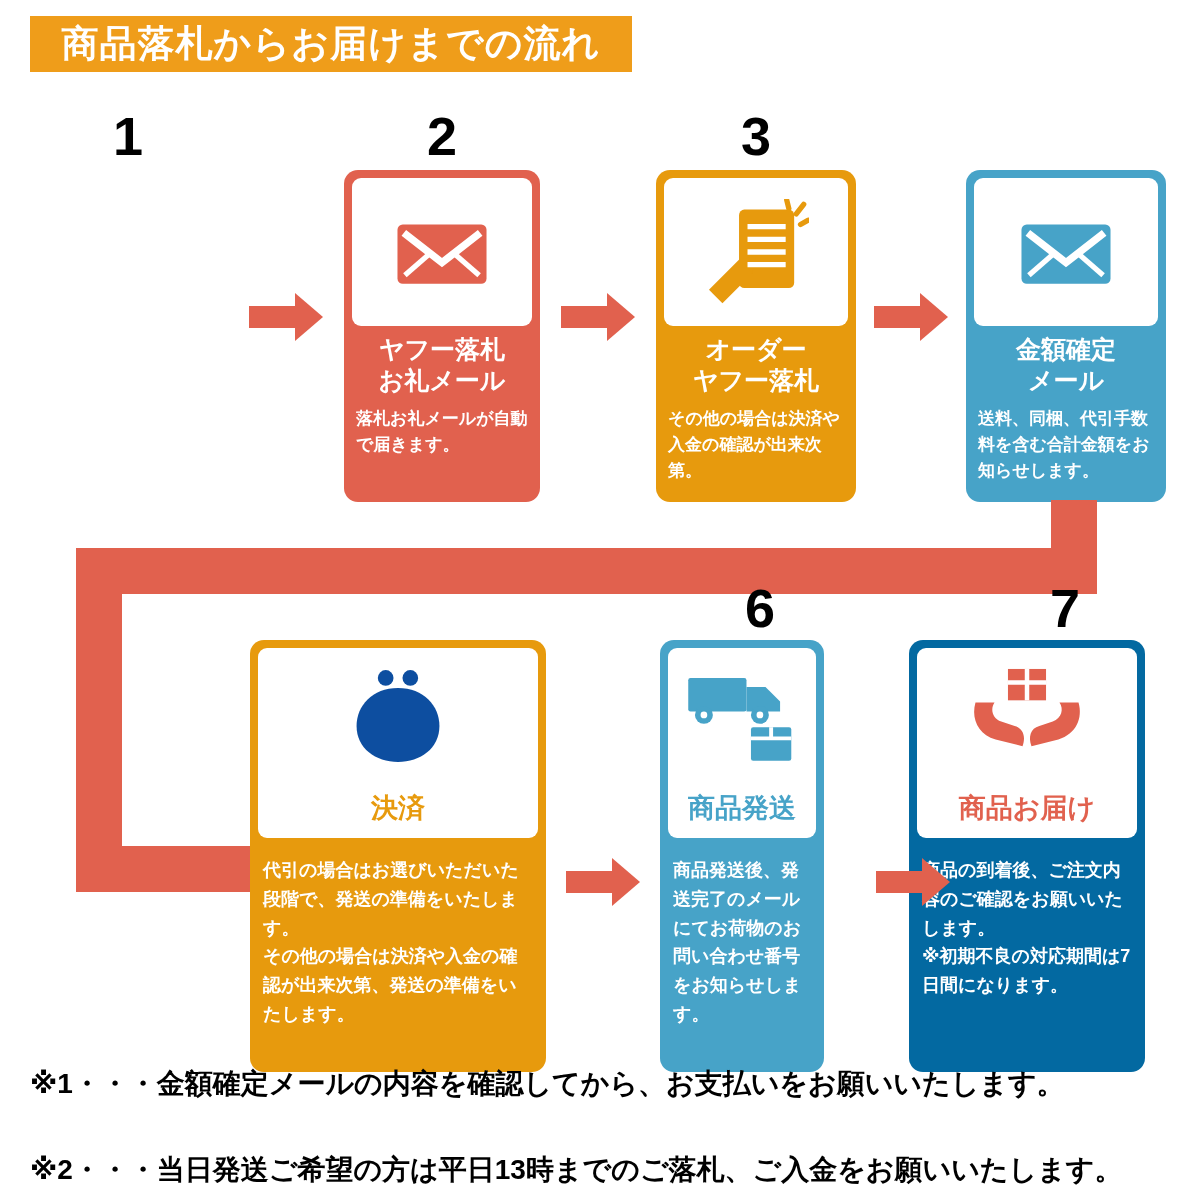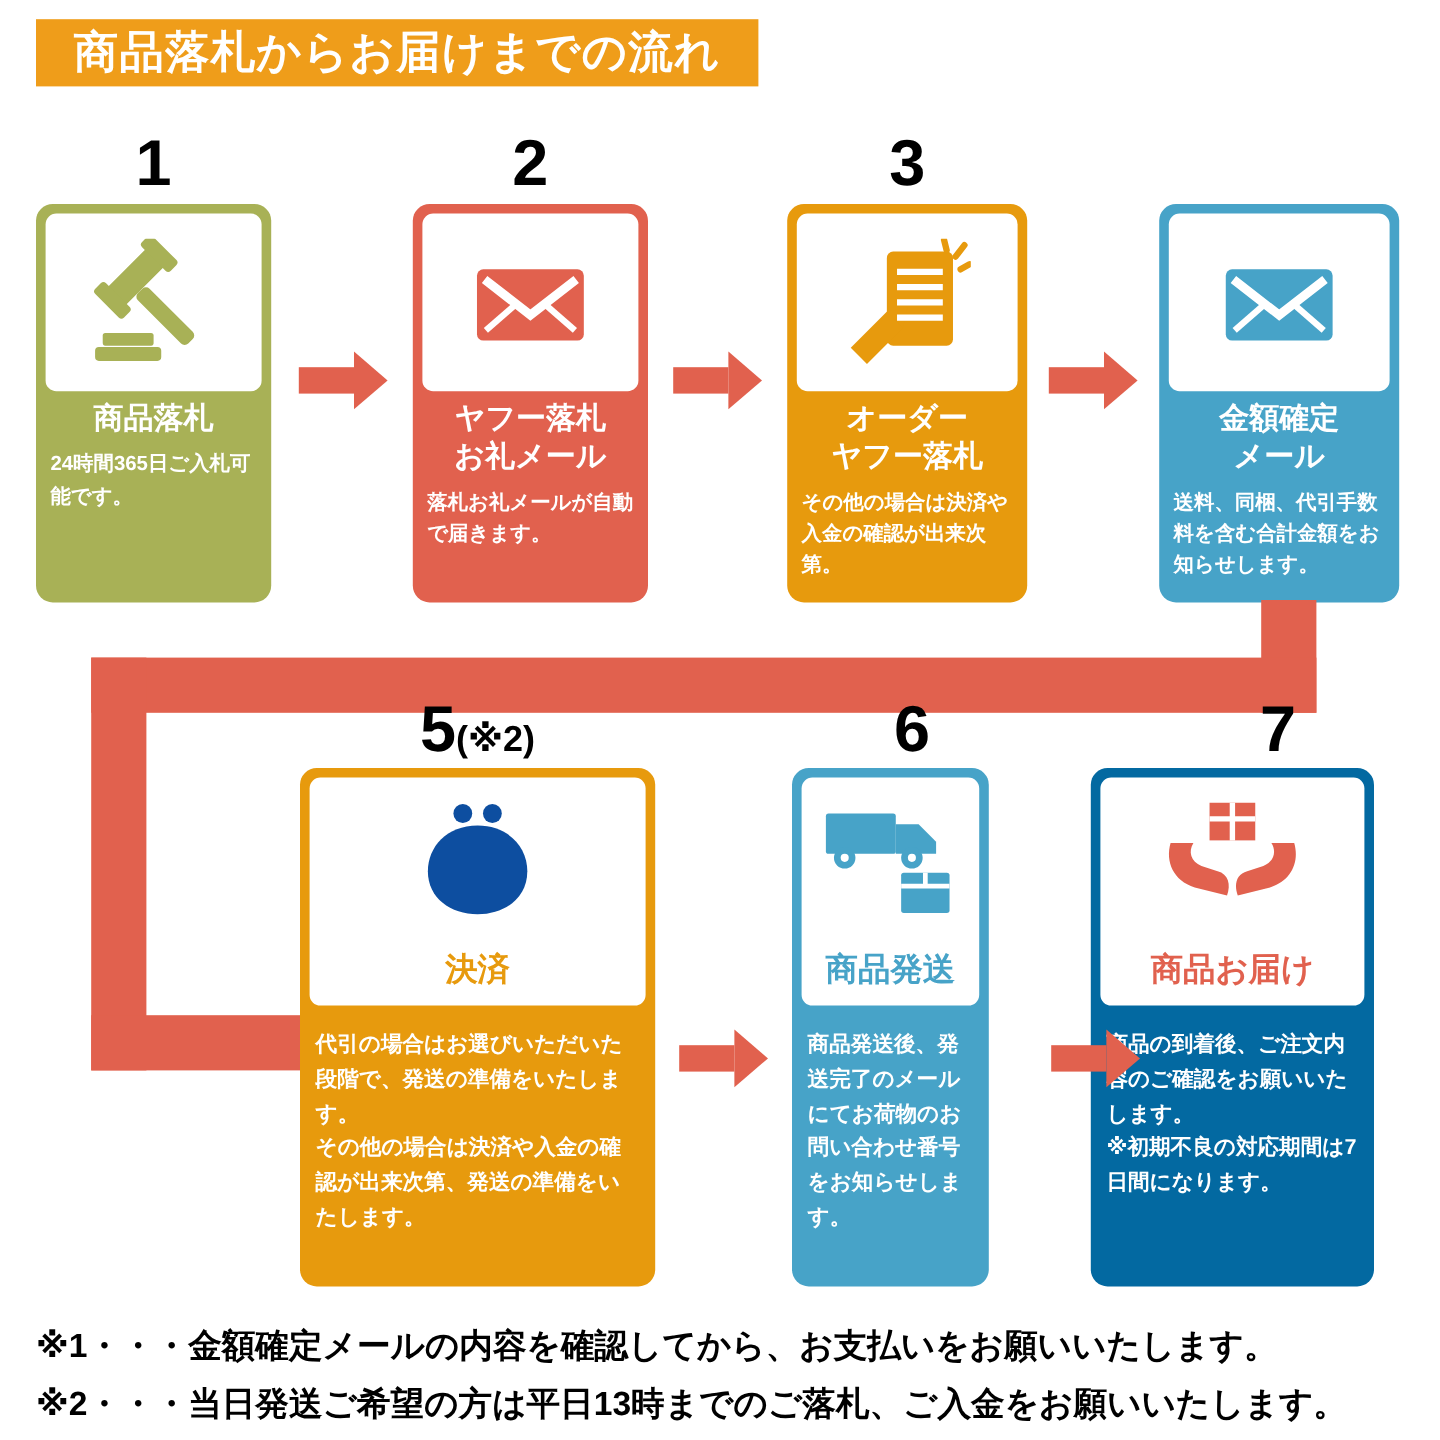--- a/index.html
+++ b/index.html
@@ -58,40 +58,20 @@
 <div class="canvas">
 
   <div class="banner" style="background-color: rgb(239, 157, 26);">
     <span>商品落札からお届けまでの流れ</span>
   </div>
 
   <div class="num" style="left:30px;width:196px;"><span>1</span><span class="sub"></span></div>
   <div class="num" style="left:344px;width:196px;"><span>2</span><span class="sub"></span></div>
   <div class="num" style="left:656px;width:200px;"><span>3</span><span class="sub"></span></div>
 
-  <div class="card" style="left: 30px; width: 196px; background-color: rgb(168, 177, 86);">
-    <div class="iconbox">
-      <span class="icon" style="color: rgb(168, 177, 86);">
-        <svg width="106" height="106" viewBox="0 0 100 100">
-          <g fill="currentColor">
-            <g transform="rotate(-45 36 30)">
-              <rect x="12" y="20" width="48" height="20" rx="4"></rect>
-              <rect x="4" y="14" width="12" height="32" rx="3"></rect>
-              <rect x="56" y="14" width="12" height="32" rx="3"></rect>
-            </g>
-            <rect x="40" y="38" width="56" height="13" rx="4" transform="rotate(45 44 42)"></rect>
-            <rect x="10" y="74" width="40" height="10" rx="2"></rect>
-            <rect x="4" y="85" width="52" height="11" rx="3"></rect>
-          </g>
-        </svg>
-      </span>
-    </div>
-    <div class="card-title">商品落札</div>
-    <div class="card-body">24時間365日ご入札可能です。</div>
-  </div>
 
   <div class="card" style="left: 344px; width: 196px; background-color: rgb(225, 97, 78);">
     <div class="iconbox">
       <span class="icon" style="color: rgb(225, 97, 78);">
         <svg width="106" height="106" viewBox="0 0 100 100">
           <g fill="currentColor">
               <rect x="8" y="24" width="84" height="56" rx="5"></rect>
             </g>
           <polyline points="14,32 50,60 86,32" fill="none" stroke="#fff" stroke-width="7"></polyline>
           <line x1="15" y1="72" x2="38" y2="52" stroke="#fff" stroke-width="5"></line>
@@ -163,21 +143,20 @@
   <div class="arrow" style="left:874px;top:293px;">
     <div class="bar" style="background-color: rgb(225, 97, 78);"></div>
     <div class="head" style="border-left-color: rgb(225, 97, 78);"></div>
   </div>
 
   <div class="seg" style="left: 1051px; top: 500px; width: 46px; height: 94px; background-color: rgb(225, 97, 78);"></div>
   <div class="seg" style="left: 76px; top: 548px; width: 1021px; height: 46px; background-color: rgb(225, 97, 78);"></div>
   <div class="seg" style="left: 76px; top: 548px; width: 46px; height: 344px; background-color: rgb(225, 97, 78);"></div>
   <div class="seg" style="left: 76px; top: 846px; width: 176px; height: 46px; background-color: rgb(225, 97, 78);"></div>
 
-  <div class="num r2" style="left:250px;width:296px;"><span>5</span><span class="sub">(※2)</span></div>
   <div class="num r2" style="left:660px;width:200px;"><span>6</span><span class="sub"></span></div>
   <div class="num r2" style="left:965px;width:200px;"><span>7</span><span class="sub"></span></div>
 
   <div class="card r2" style="left: 250px; width: 296px; background-color: rgb(231, 154, 13);">
     <div class="iconbox">
       <span class="icon" style="color: rgb(13, 78, 160);">
         <svg width="112" height="112" viewBox="0 0 100 100">
           <g fill="currentColor">
             <circle cx="39" cy="16" r="7"></circle>
             <circle cx="61" cy="16" r="7"></circle>
@@ -234,16 +213,16 @@
 
   <div class="arrow" style="left:566px;top:858px;">
     <div class="bar" style="background-color: rgb(225, 97, 78);"></div>
     <div class="head" style="border-left-color: rgb(225, 97, 78);"></div>
   </div>
   <div class="arrow" style="left:876px;top:858px;">
     <div class="bar" style="background-color: rgb(225, 97, 78);"></div>
     <div class="head" style="border-left-color: rgb(225, 97, 78);"></div>
   </div>
 
-  <div class="note" style="top:1103px;">※1・・・金額確定メールの内容を確認してから、お支払いをお願いいたします。</div>
+  <div class="note" style="top:1065px;">※1・・・金額確定メールの内容を確認してから、お支払いをお願いいたします。</div>
   <div class="note" style="top:1151px;">※2・・・当日発送ご希望の方は平日13時までのご落札、ご入金をお願いいたします。</div>
 
 </div>
 
 </body></html>

